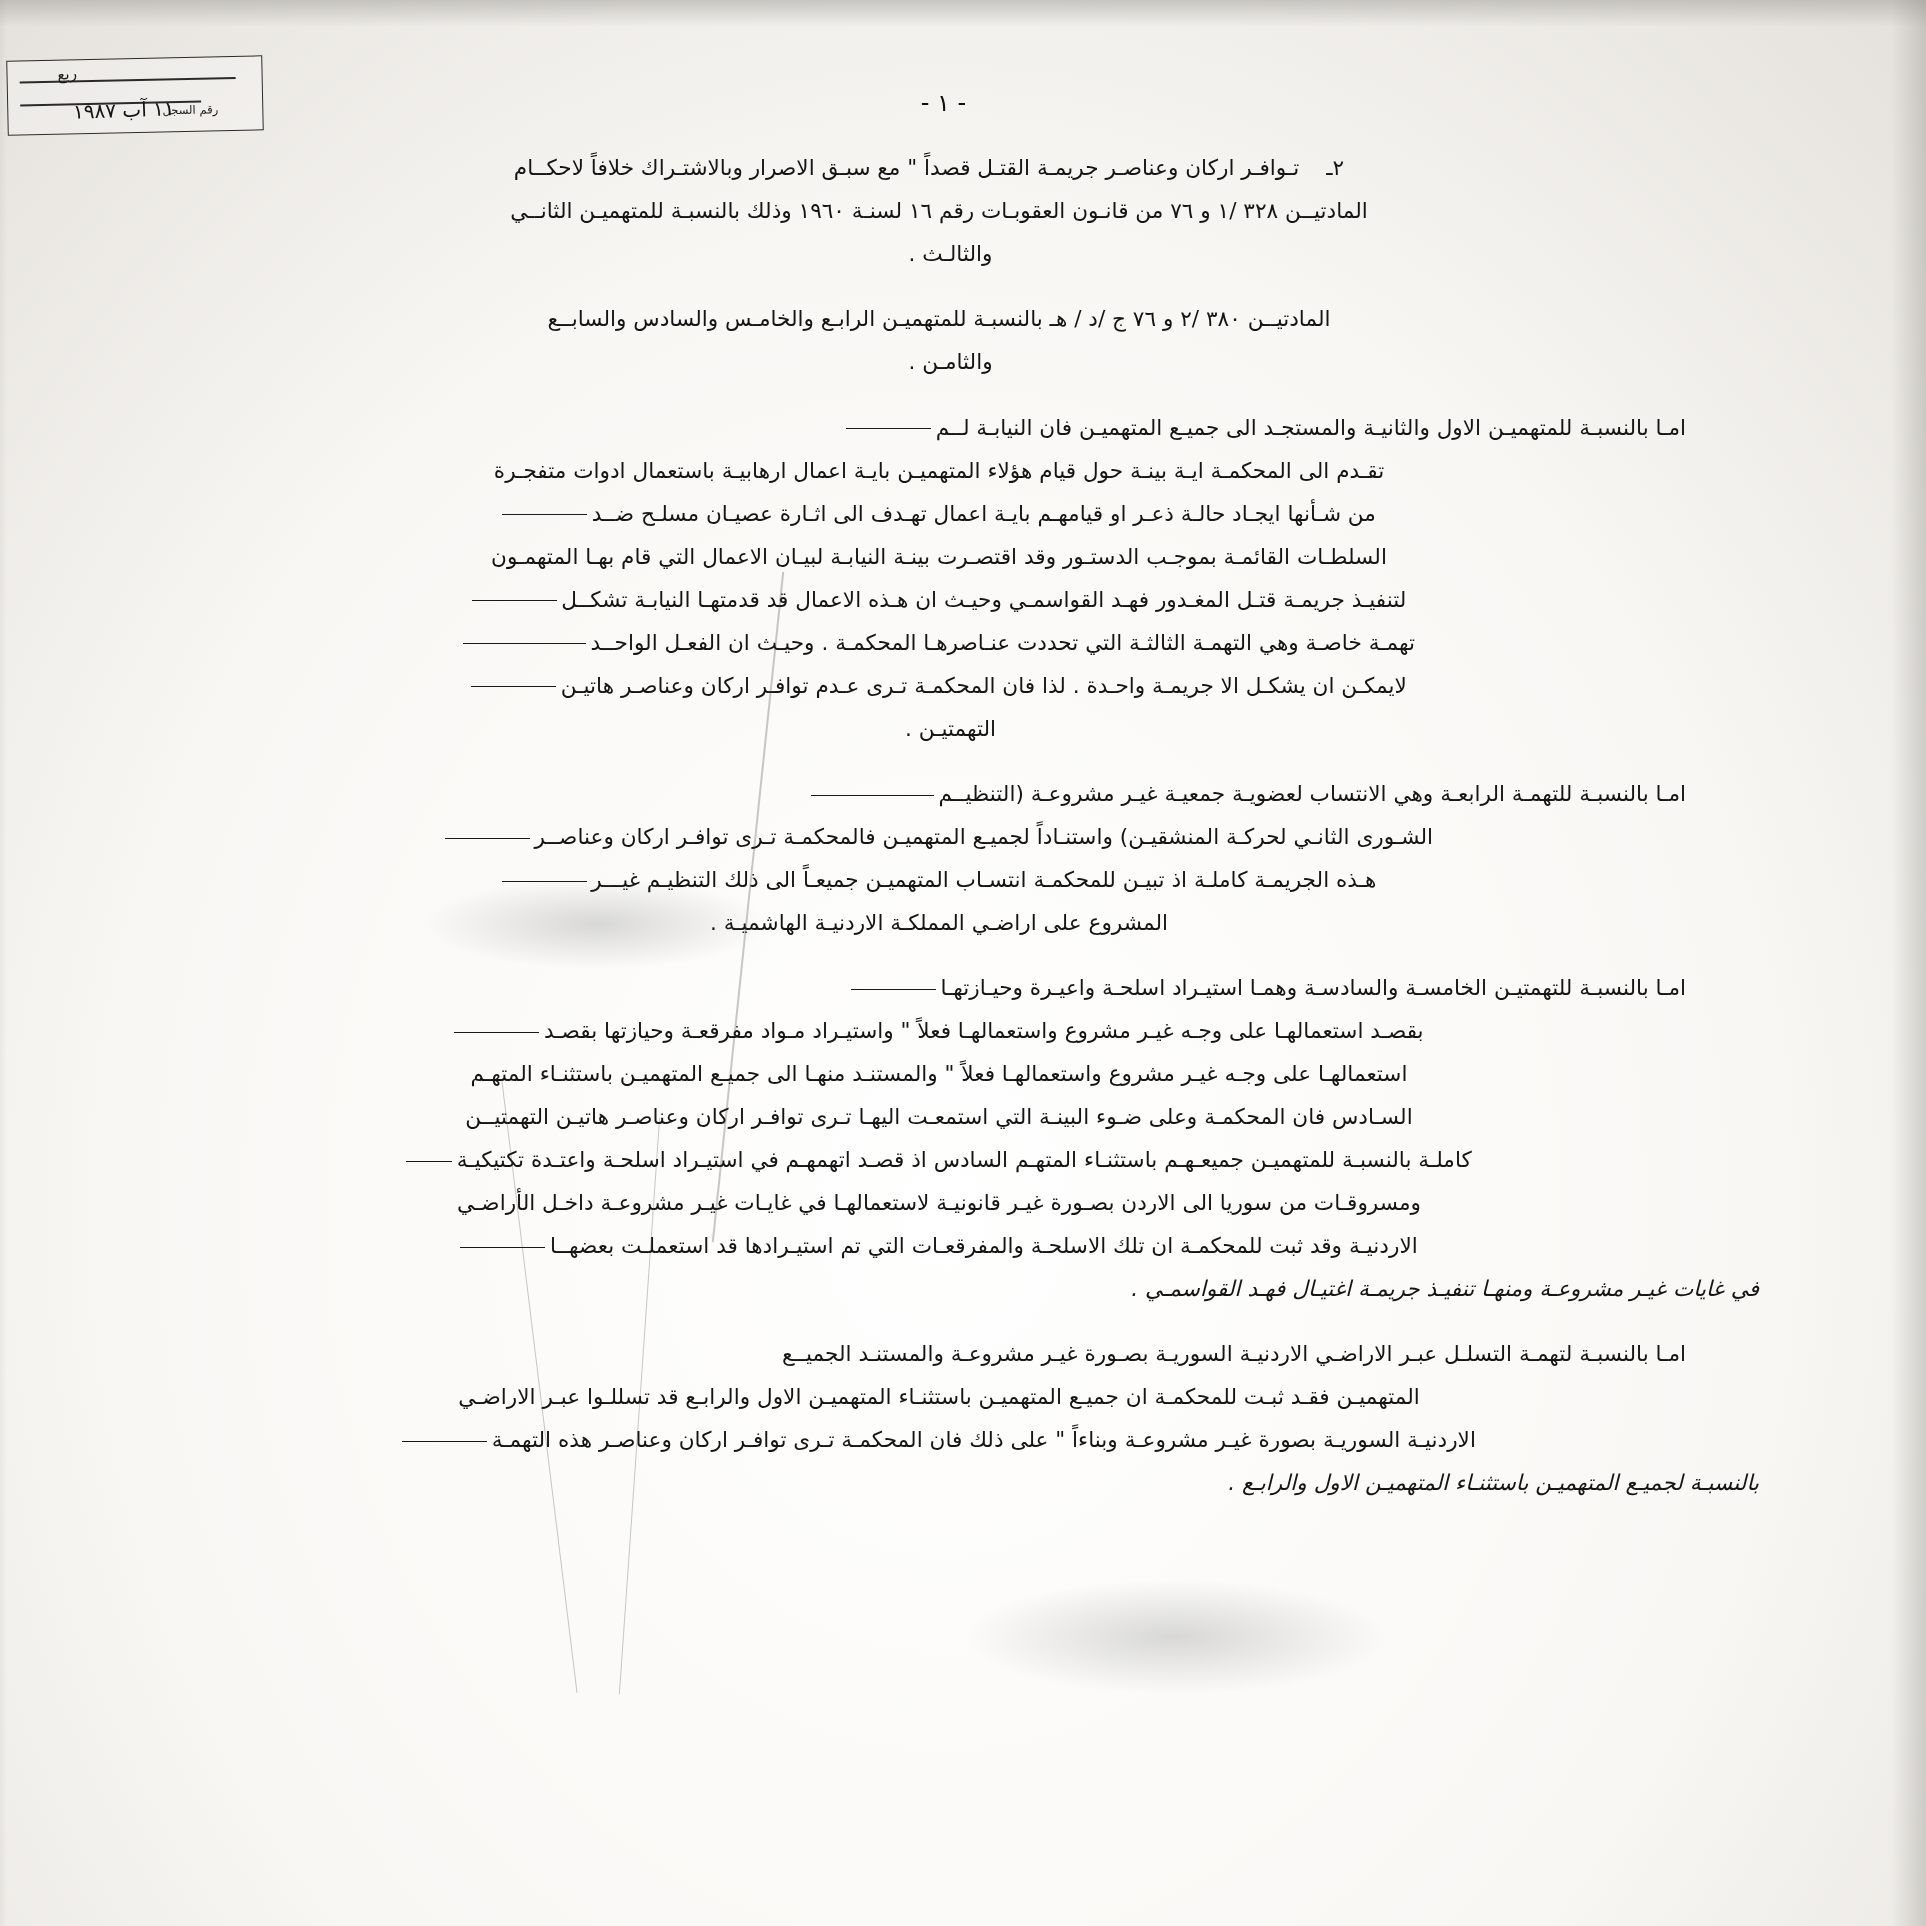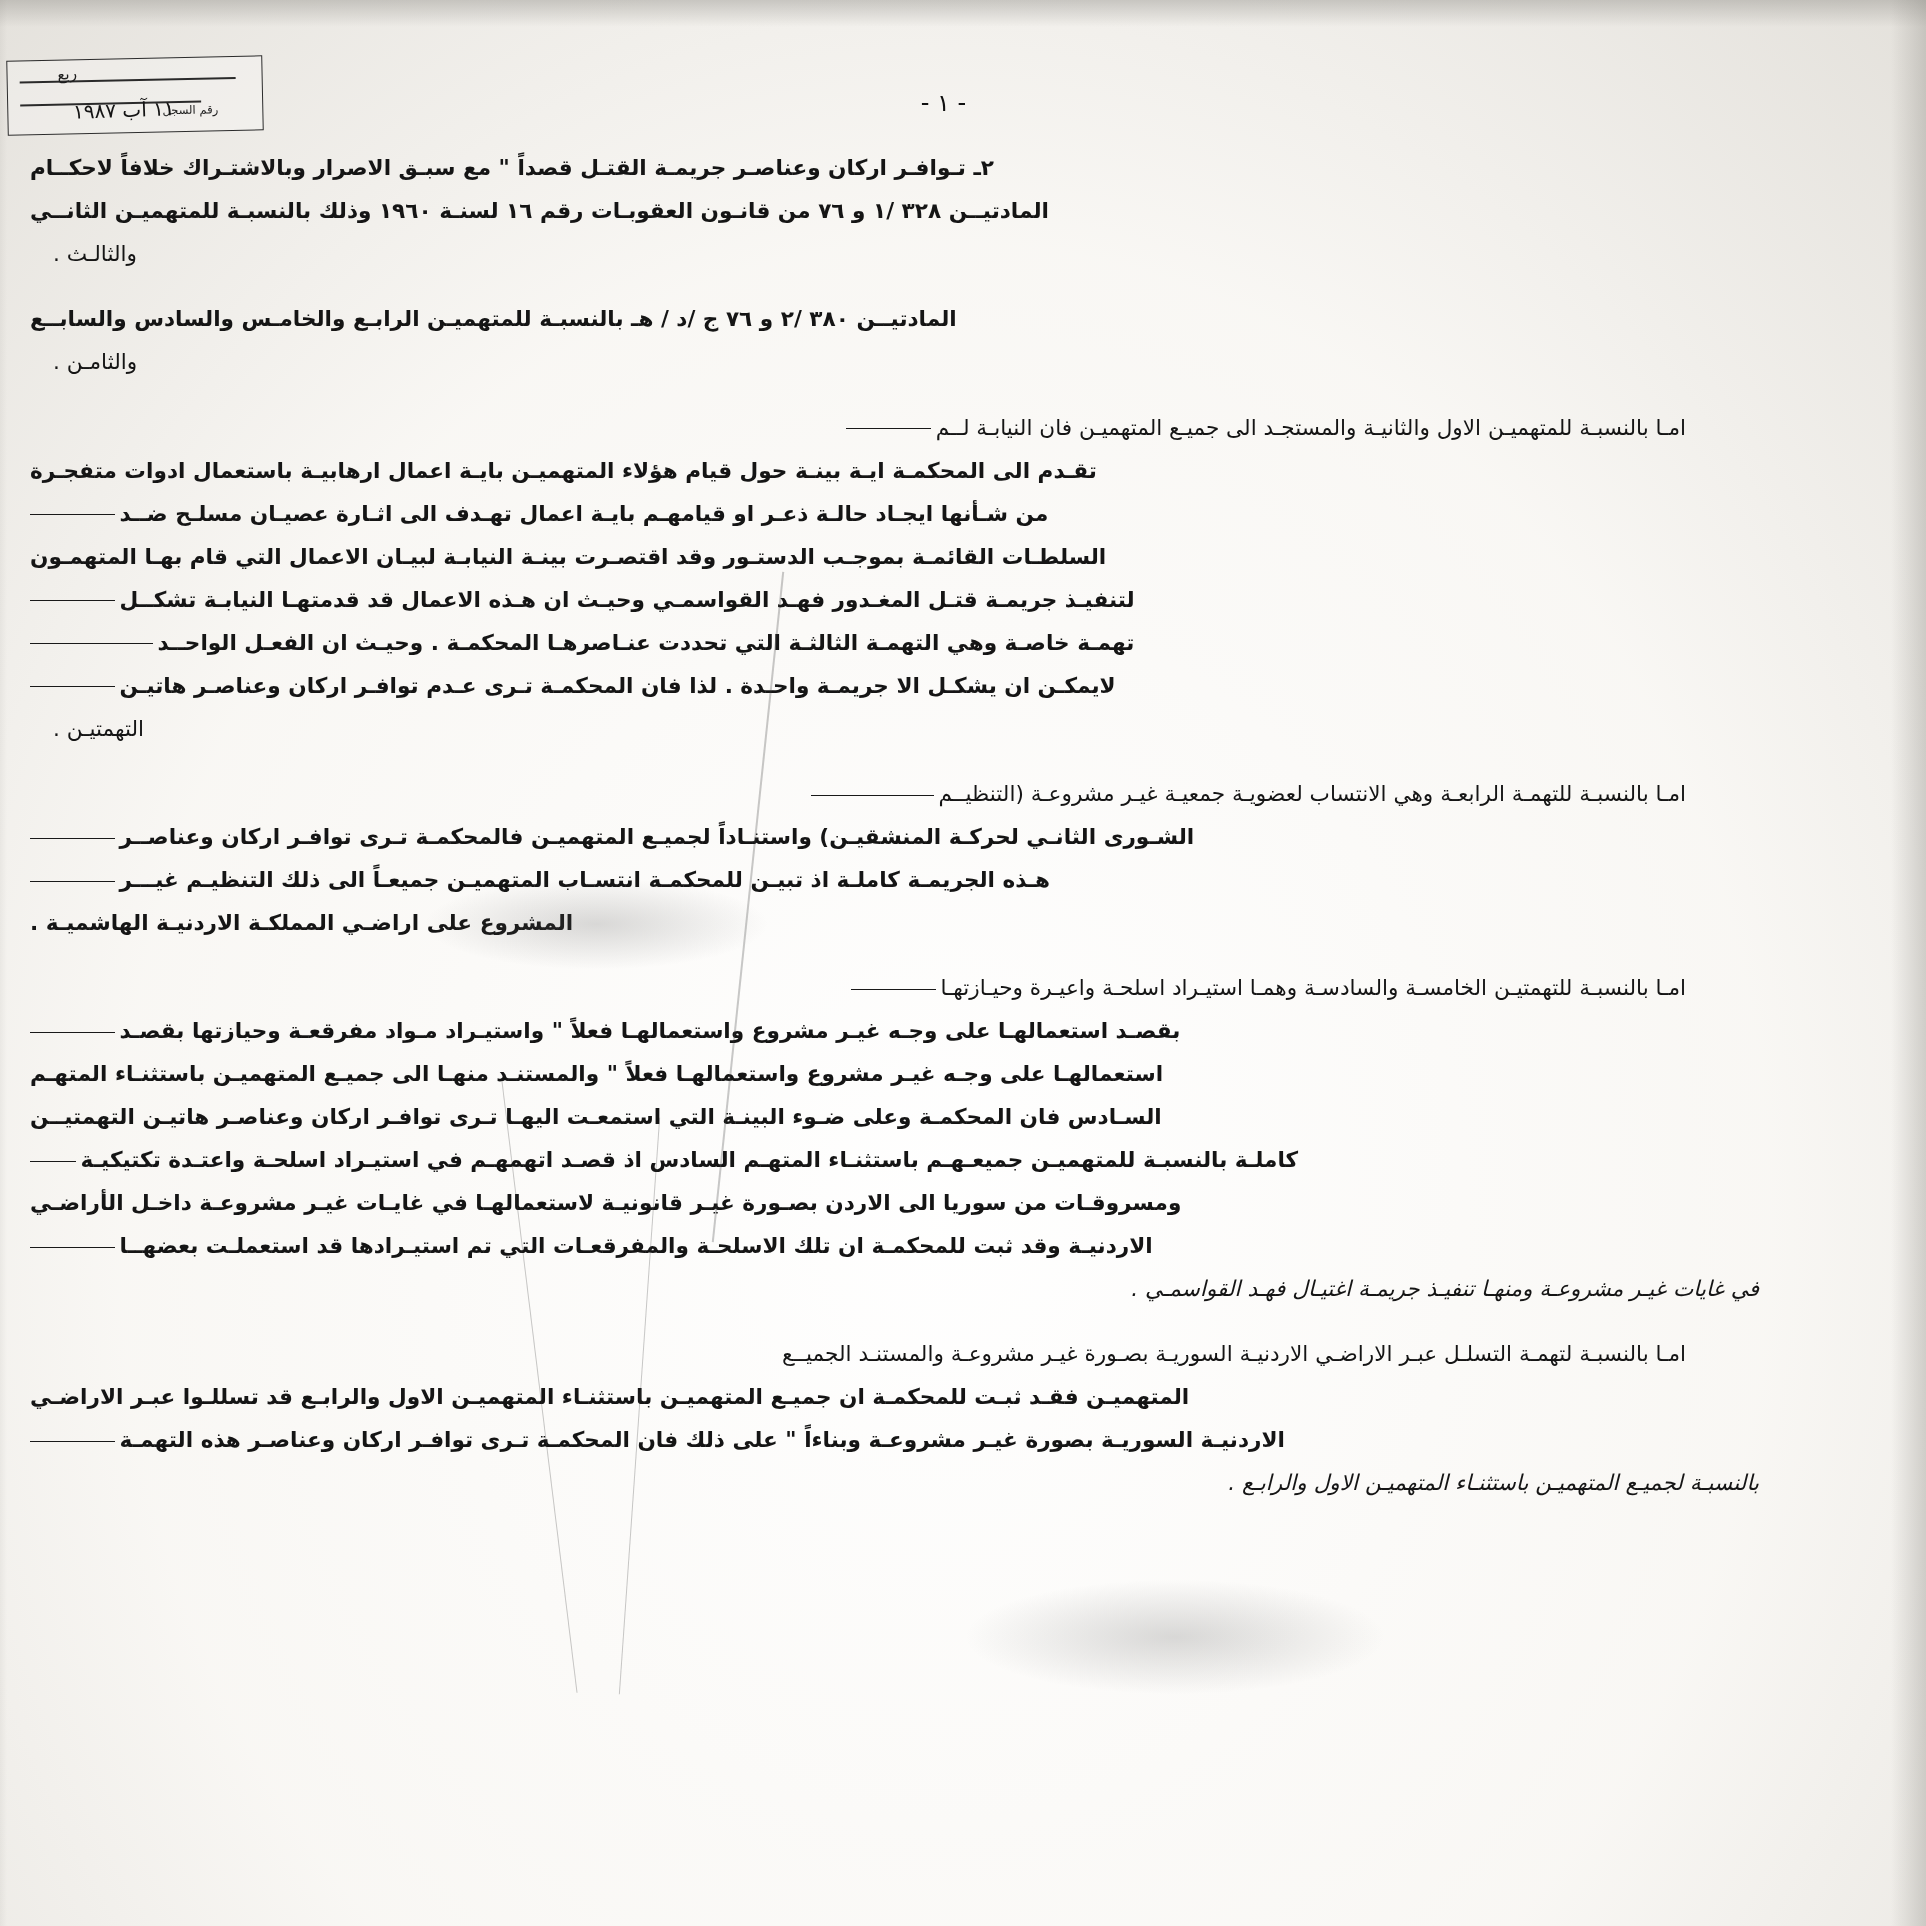--- a/index.html
+++ b/index.html
@@ -122,24 +122,24 @@
   }
   .line {
     position: relative;
     display: block;
     font-size: 21.6px;
     line-height: 43px;
     color: #141414;
     white-space: nowrap;
     overflow: visible;
   }
-  .line.right { text-align: left; font-weight: bold; }
+  .line.right { text-align: center; }
   .line.indent-1 { padding-right: 162px; }
   .line.indent-2 { padding-right: 89px; font-style: italic; }
-  .line.pull-left { text-align: left; padding-left: 23px; }
+  .line.pull-left { text-align: center; padding-left: 23px; }
 
   .bullet-num {
     display: inline-block;
     min-width: 58px;
     font-size: 21.6px;
     color: #141414;
   }
 
   
   .tail {

